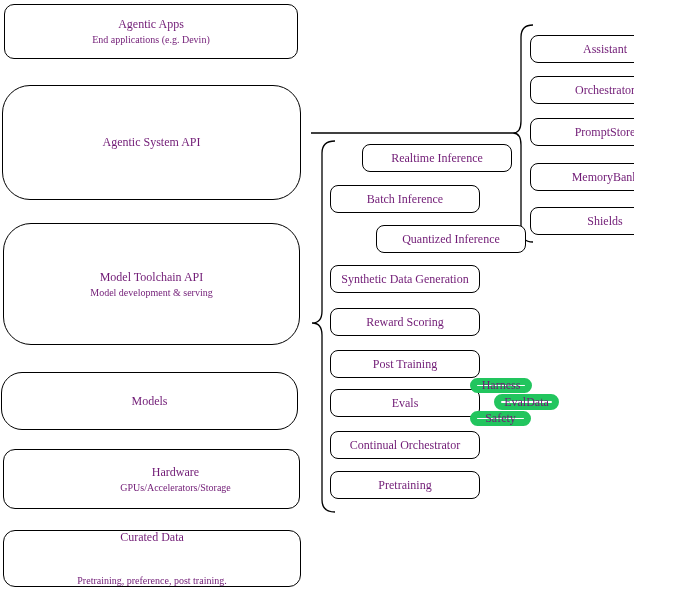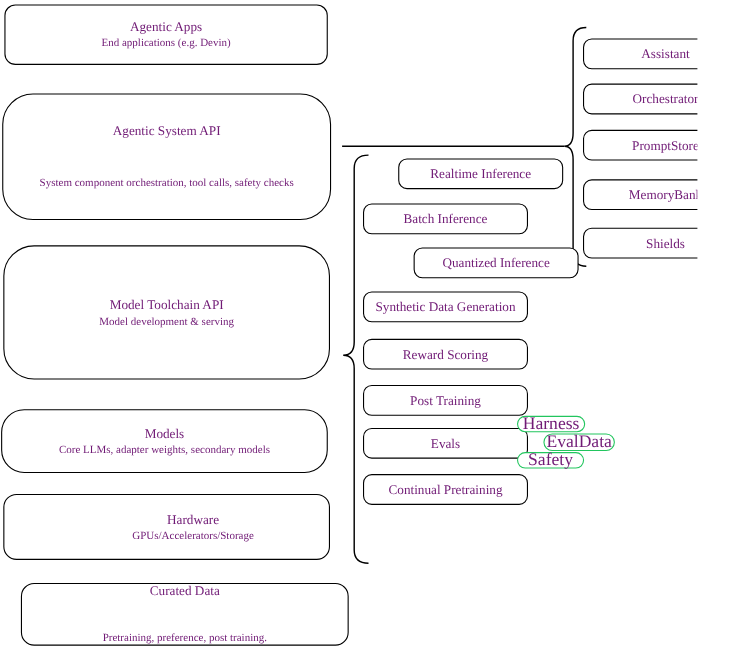--- a/index.html
+++ b/index.html
@@ -23,27 +23,27 @@
     justify-content:center;
     text-align:center;
     z-index:2;
   }
   .lbox .title{font-size:12px;line-height:15px;}
   .lbox .subtitle{font-size:10px;line-height:13px;margin-top:1px;}
   .mbox,.rbox{font-size:12px;border-radius:8px;}
   .pill{
     position:absolute;
     background:#ffffff;
-    border:1px solid #22c55e;
+    border:7px solid #22c55e;
     border-radius:9px;
     box-sizing:border-box;
     display:flex;
     align-items:center;
     justify-content:center;
-    font-size:16px;
+    font-size:12px;
     z-index:3;
   }
 </style>
 </head>
 <body>
 
 <div class="canvas">
 
   <svg class="overlay" width="682" height="591" viewBox="0 0 682 591">
     <path d="M311,133 L513,133" stroke="#000" stroke-width="1.3" fill="none"></path>
@@ -51,39 +51,37 @@
     <path d="M533,25 Q521,25 521,37 L521,121 Q521,133 513,133 Q521,133 521,145 L521,230 Q521,242 533,242" stroke="#000" stroke-width="1.3" fill="none"></path>
   </svg>
 
   <div class="node lbox" style="left:4px;top:4px;width:294px;height:55px;border-radius:10px;">
     <div class="title">Agentic Apps</div>
     <div class="subtitle">End applications (e.g. Devin)</div>
   </div>
 
   <div class="node lbox" style="left:2px;top:85px;width:299px;height:115px;border-radius:28px;gap:32px;">
     <div class="title">Agentic System API</div>
-    <div class="subtitle">System component orchestration, tool calls, safety checks</div>
   </div>
 
   <div class="node lbox" style="left:3px;top:223px;width:297px;height:122px;border-radius:28px;">
     <div class="title">Model Toolchain API</div>
     <div class="subtitle">Model development &amp; serving</div>
   </div>
 
   <div class="node lbox" style="left:1px;top:372px;width:297px;height:58px;border-radius:21px;">
     <div class="title">Models</div>
-    <div class="subtitle">Core LLMs, adapter weights, secondary models</div>
   </div>
 
   <div class="node lbox" style="left:3px;top:449px;width:297px;height:60px;border-radius:12px;padding-left:48px;">
     <div class="title">Hardware</div>
     <div class="subtitle">GPUs/Accelerators/Storage</div>
   </div>
 
-  <div class="node lbox" style="left:19px;top:530px;width:298px;height:57px;border-radius:12px;gap:28px;">
+  <div class="node lbox" style="left:3px;top:530px;width:298px;height:57px;border-radius:12px;gap:28px;">
     <div class="title">Curated Data</div>
     <div class="subtitle">Pretraining, preference, post training.</div>
   </div>
 
   <div class="node mbox" style="left:330px;top:144px;width:150px;height:28px;margin-left:32px;">
     <span>Realtime Inference</span>
   </div>
   <div class="node mbox" style="left:330px;top:185px;width:150px;height:28px;">
     <span>Batch Inference</span>
   </div>
@@ -96,21 +94,24 @@
   <div class="node mbox" style="left:330px;top:265px;width:150px;height:28px;">
     <span>Synthetic Data Generation</span>
   </div>
   <div class="node mbox" style="left:330px;top:350px;width:150px;height:28px;">
     <span>Post Training</span>
   </div>
   <div class="node mbox" style="left:330px;top:389px;width:150px;height:28px;">
     <span>Evals</span>
   </div>
   <div class="node mbox" style="left:330px;top:431px;width:150px;height:28px;">
-    <span>Continual Pretraining</span>
+    <span>Continual Orchestrator</span>
+  </div>
+  <div class="node mbox" style="left:330px;top:471px;width:150px;height:28px;">
+    <span>Pretraining</span>
   </div>
 
   <div class="pill" style="left:470px;top:378px;width:62px;height:15px;">
     <span>Harness</span>
   </div>
   <div class="pill" style="left:494px;top:394px;width:65px;height:16px;">
     <span>EvalData</span>
   </div>
   <div class="pill" style="left:470px;top:411px;width:61px;height:15px;">
     <span>Safety</span>

